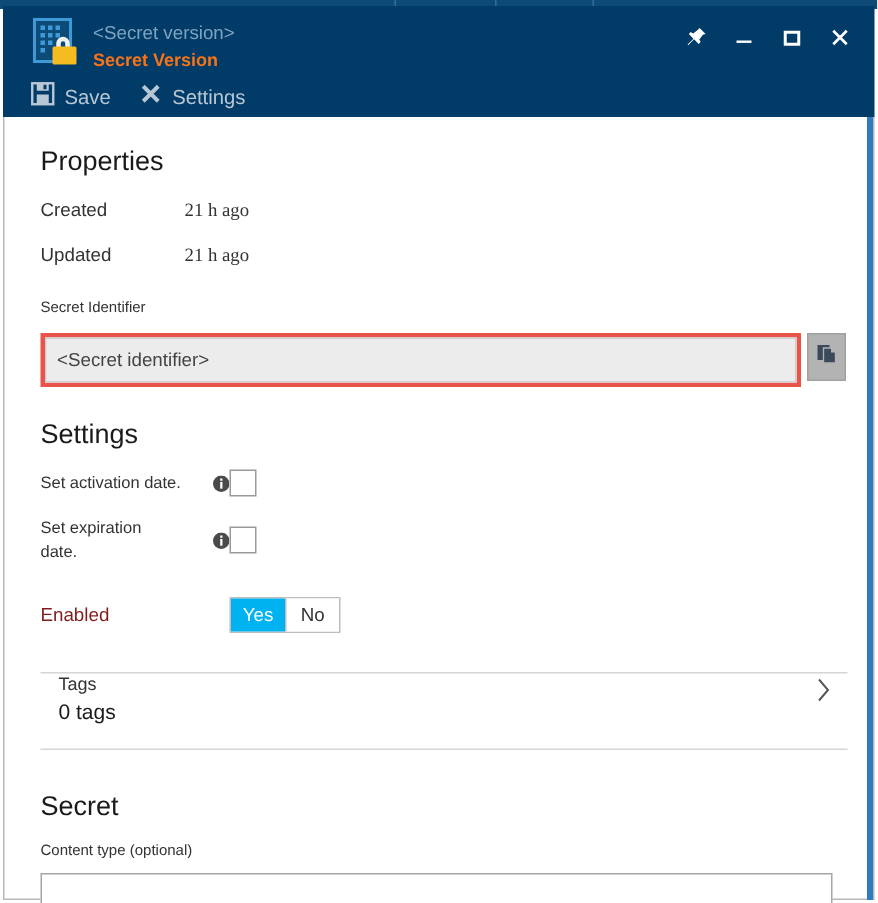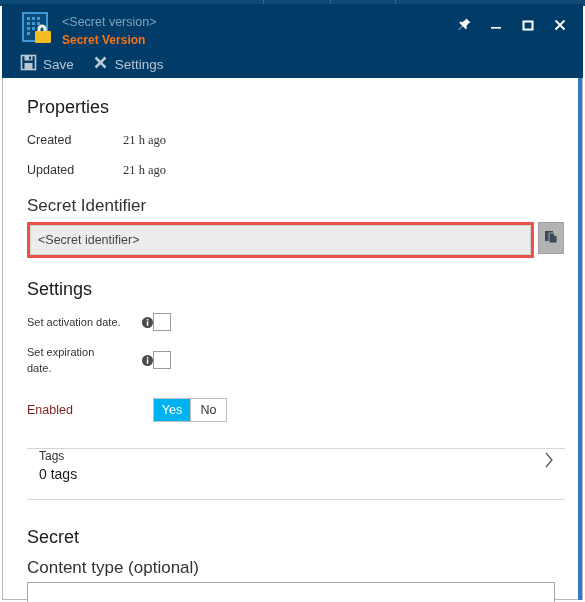--- a/index.html
+++ b/index.html
@@ -167,21 +167,21 @@
     line-height: 16px;
   }
   .prop-val {
     font-size: 12.5px;
     color: #333333;
     line-height: 16px;
     font-family: Liberation Serif, serif;
   }
 
   .field-label {
-    font-size: 17px;
+    font-size: 10px;
     color: #333333;
     line-height: 16px;
   }
 
   
   .sid-row {
     position: relative;
     display: flex;
     align-items: stretch;
     margin-top: 8px;

